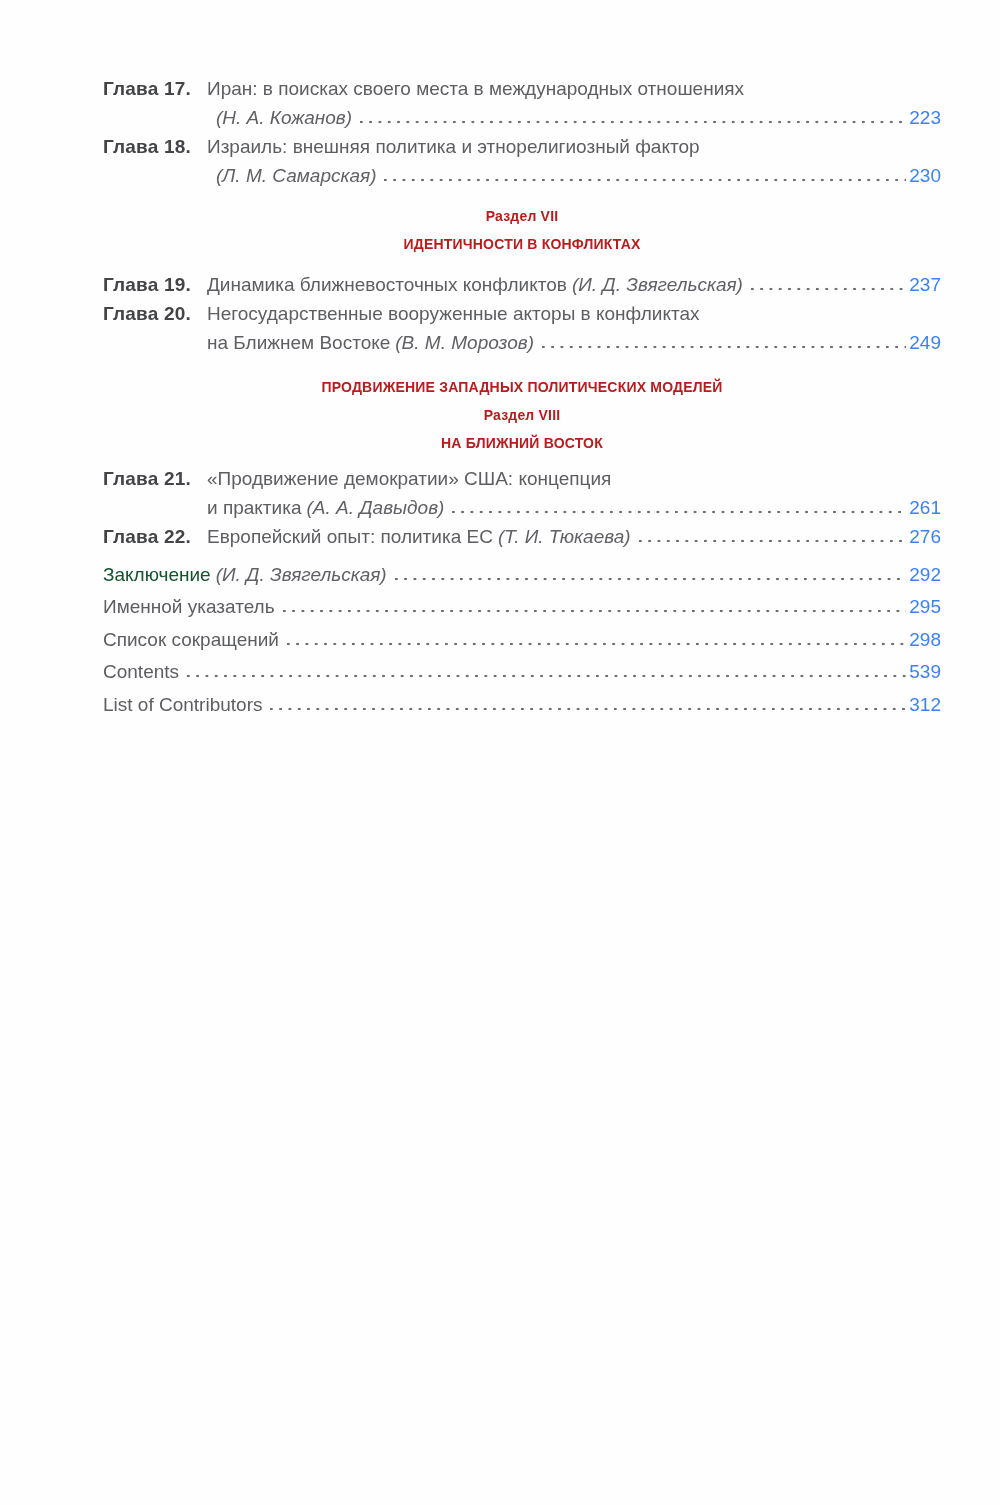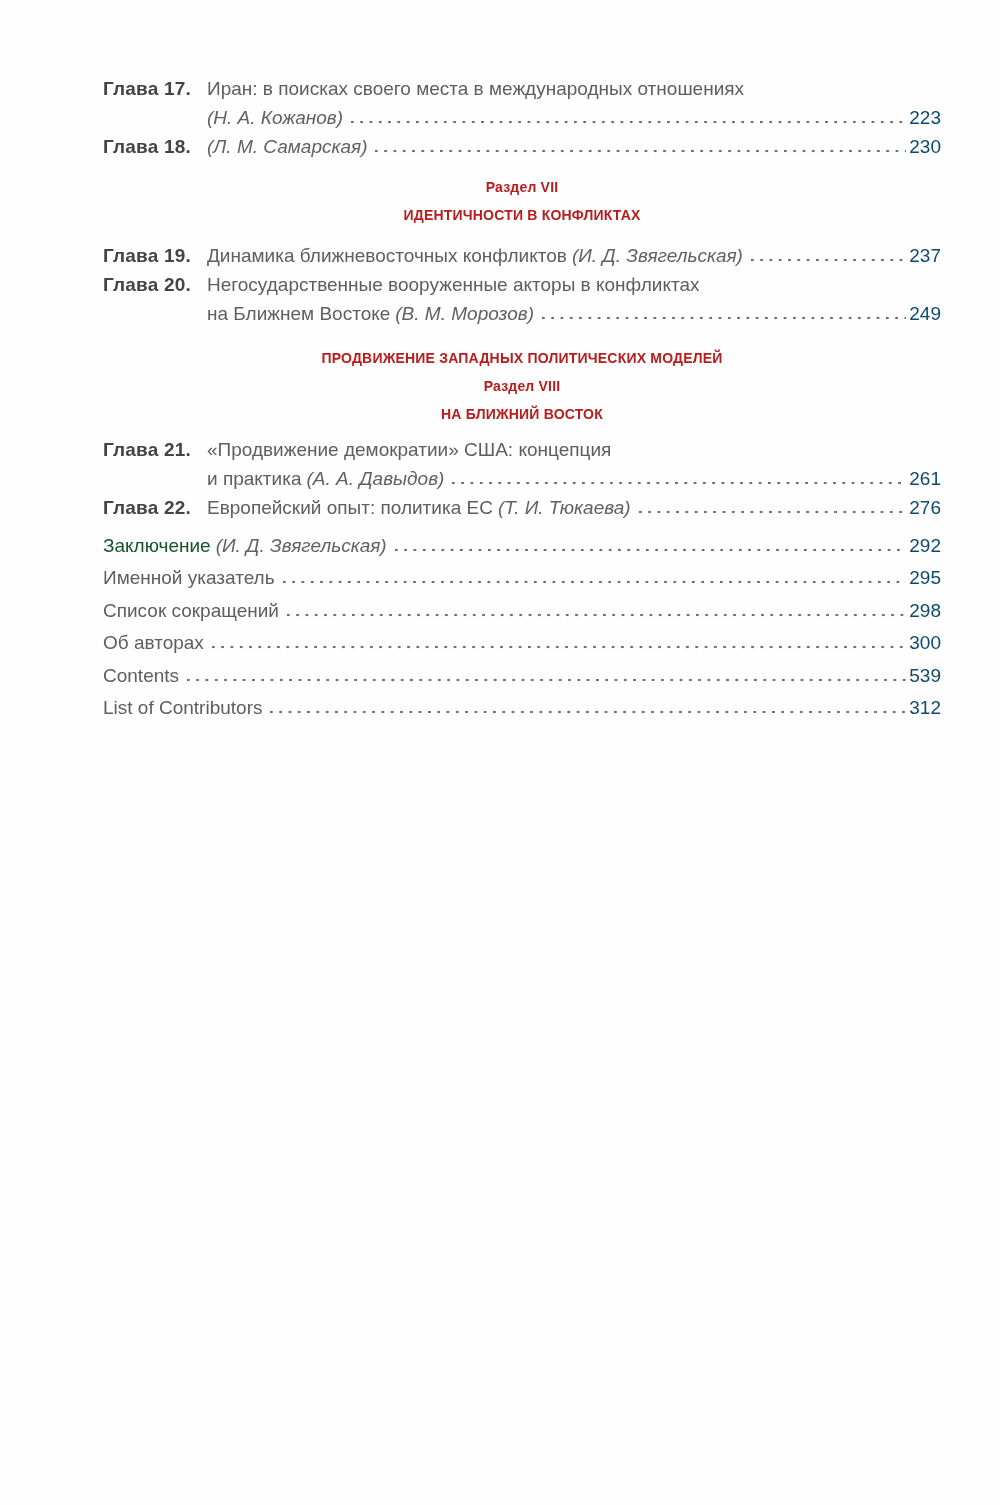--- a/index.html
+++ b/index.html
@@ -51,40 +51,40 @@
     line-height: 29px;
     white-space: nowrap;
   }
   .t { white-space: nowrap; }
   .i {
     font-style: italic;
     margin-left: 5px;
     color: #606166;
     white-space: nowrap;
   }
-  .lrow .i:first-child { margin-left: 0; }
+  .lrow .i:first-child { margin-left: 9px; }
   .b {
     font-weight: normal;
     color: #14532d;
     white-space: nowrap;
   }
   .leader {
     flex: 1 1 auto;
     height: 4px;
     margin: 0 3px 0 7px;
     align-self: baseline;
     background-image: radial-gradient(circle at 2.2px 2px, #6e6f73 1.15px, rgba(0,0,0,0) 1.55px);
     background-size: 9.3px 4px;
     background-repeat: repeat-x;
     background-position: left bottom;
     min-width: 20px;
   }
   .page-num {
     white-space: nowrap;
-    color: #0c4a6e;
+    color: #3b82f6;
   }
   
   .section {
     text-align: center;
     font-weight: bold;
     color: #b91c1c;
     font-size: 14px;
     line-height: 28px;
     letter-spacing: 0.2px;
   }
@@ -118,20 +118,23 @@
           <span class="leader"></span>
           <span class="page-num">223</span>
         </div>
       </div>
     </div>
 
     <div class="entry">
       <span class="label">Глава 18.</span>
       <div class="lines">
         <div class="lrow">
+          <span class="t">Израиль: внешняя политика и этнорелигиозный фактор</span>
+        </div>
+        <div class="lrow">
           <span class="i">(Л. М. Самарская)</span>
           <span class="leader"></span>
           <span class="page-num">230</span>
         </div>
       </div>
     </div>
 
     <div class="section section-7">
       <div>Раздел VII</div>
       <div>ИДЕНТИЧНОСТИ В КОНФЛИКТАХ</div>
@@ -211,25 +214,20 @@
         <span class="leader"></span>
         <span class="page-num">295</span>
       </div>
 
       <div class="back">
         <span class="t">Список сокращений</span>
         <span class="leader"></span>
         <span class="page-num">298</span>
       </div>
 
-      <div class="back">
-        <span class="t">Об авторах</span>
-        <span class="leader"></span>
-        <span class="page-num">300</span>
-      </div>
 
       <div class="back">
         <span class="t">Contents</span>
         <span class="leader"></span>
         <span class="page-num">539</span>
       </div>
 
       <div class="back">
         <span class="t">List of Contributors</span>
         <span class="leader"></span>

